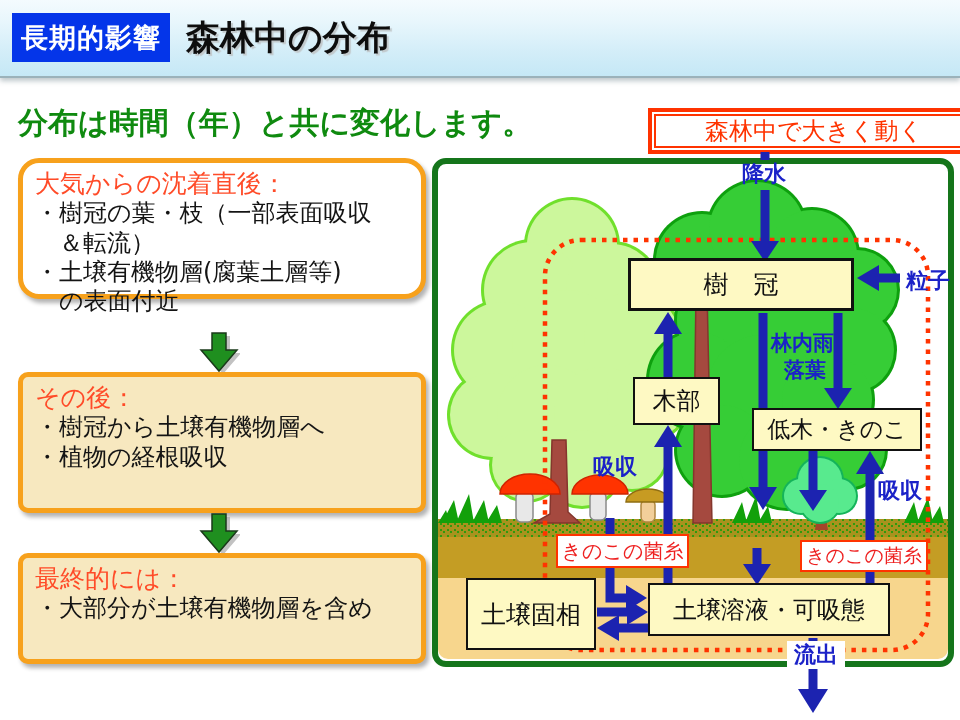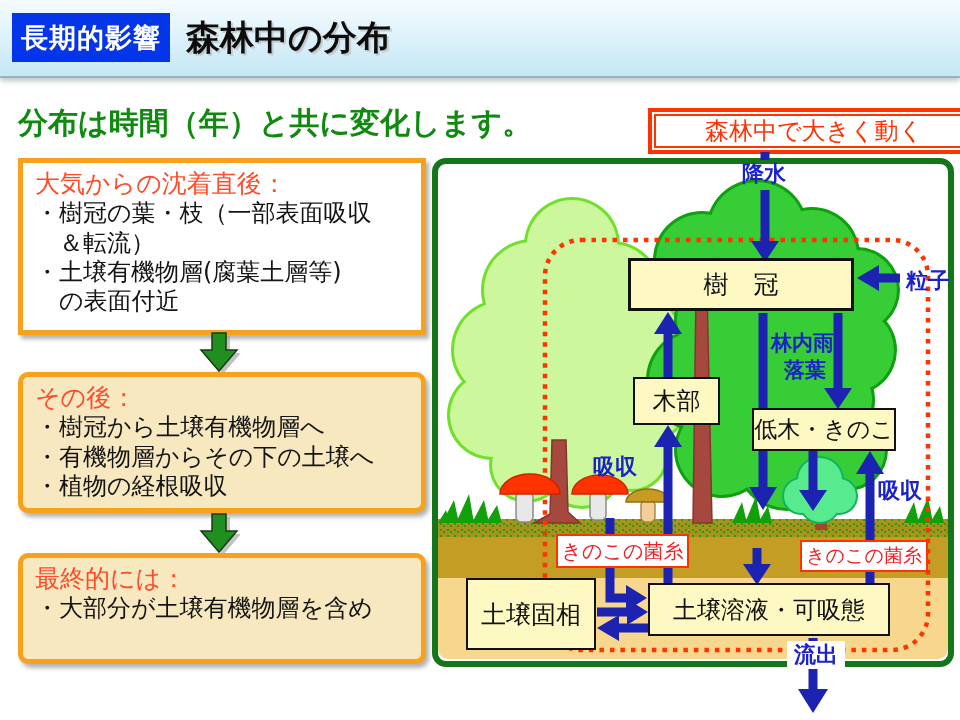--- a/index.html
+++ b/index.html
@@ -22,36 +22,36 @@
   .subtitle { left:18px; top:103px; font-size:30px; font-weight:bold; color:#0f8a0f; white-space:nowrap; }
   .callout { left:648px; top:108px; width:332px; height:46px; border:4px solid #ff3300; padding:2px; background:#fff; }
   .callout-inner { width:100%; height:100%; border:2px solid #ff3300; display:flex; align-items:center;
     justify-content:center; color:#ff3300; font-size:24px; white-space:nowrap; }
 
   
   .lbox { left:18px; width:408px; border:5px solid #f7a11c; padding:5px 10px 4px 12px;
     box-shadow:3px 4px 4px rgba(0,0,0,.3); }
   .lbox .btitle { font-size:25px; color:#ff4b28; line-height:1.25; white-space:nowrap; }
   .lbox .bline { font-size:24px; color:#141414; line-height:1.22; white-space:nowrap; }
-  .box1 { top:158px; height:177px; background:#fff; }
+  .box1 { top:158px; height:141px; background:#fff;border-radius:21px; }
   .box2 { top:372px; height:141px; background:#f7e8bf; border-radius:10px; }
   .box3 { top:553px; height:111px; background:#f7e8bf; border-radius:10px; }
   .garrow { left:196px; width:44px; height:42px; }
 
   
   .panel { left:432px; top:158px; width:522px; height:509px; background:#fff;
     border:6px solid #15751b; border-radius:14px; }
   .overlay { left:432px; top:150px; width:525px; height:570px; pointer-events:none; }
 
   
   .node { background:#fef9c3; border:3px solid #111; display:flex; align-items:center;
     justify-content:center; color:#111; white-space:nowrap; }
   .n-canopy { left:628px; top:258px; width:226px; height:53px; font-size:25px; }
   .n-xylem  { left:633px; top:377px; width:87px;  height:48px; font-size:24px; border-width:2px;}
-  .n-shrub  { left:752px; top:408px; width:144px; height:43px; font-size:23px; border-width:2px;}
+  .n-shrub  { left:752px; top:408px; width:170px; height:43px; font-size:23px; border-width:2px;}
   .n-organic{ left:700px; top:510px; width:144px; height:38px; font-size:23px; border-width:2px;}
   .n-solid  { left:466px; top:578px; width:130px; height:72px; font-size:25px; border-width:2px;}
   .n-solution{ left:648px; top:583px; width:242px; height:53px; font-size:24px; border-width:2px;}
 
   
   .blab { color:#1b22c8; font-weight:bold; white-space:nowrap; }
   .l-rain { left:742px; top:159px; font-size:22px; }
   .l-part { left:906px; top:266px; font-size:22px; }
   .l-thru { left:771px; top:329px; font-size:21px; }
   .l-fall { left:784px; top:356px; font-size:21px; }
@@ -90,21 +90,20 @@
   </div>
 
   <svg class="abs garrow" style="top:332px" viewBox="0 0 44 42">
     <path d="M18,3 H32 V20 H43 L25,41 L7,20 H18 Z" fill="#9a9a9a" opacity="0.6" transform="translate(2,1)"></path>
     <path d="M16,1 H30 V18 H41 L23,39 L5,18 H16 Z" fill="#1f8f1f" stroke="#1a3a1a" stroke-width="1.5"></path>
   </svg>
 
   <div class="abs lbox box2">
     <div class="btitle">その後：</div>
     <div class="bline">・樹冠から土壌有機物層へ</div>
-    <div class="bline">・有機物層からその下の土壌へ</div>
     <div class="bline">・植物の経根吸収</div>
   </div>
 
   <svg class="abs garrow" style="top:513px" viewBox="0 0 44 42">
     <path d="M18,3 H32 V20 H43 L25,41 L7,20 H18 Z" fill="#9a9a9a" opacity="0.6" transform="translate(2,1)"></path>
     <path d="M16,1 H30 V18 H41 L23,39 L5,18 H16 Z" fill="#1f8f1f" stroke="#1a3a1a" stroke-width="1.5"></path>
   </svg>
 
   <div class="abs lbox box3">
     <div class="btitle">最終的には：</div>

